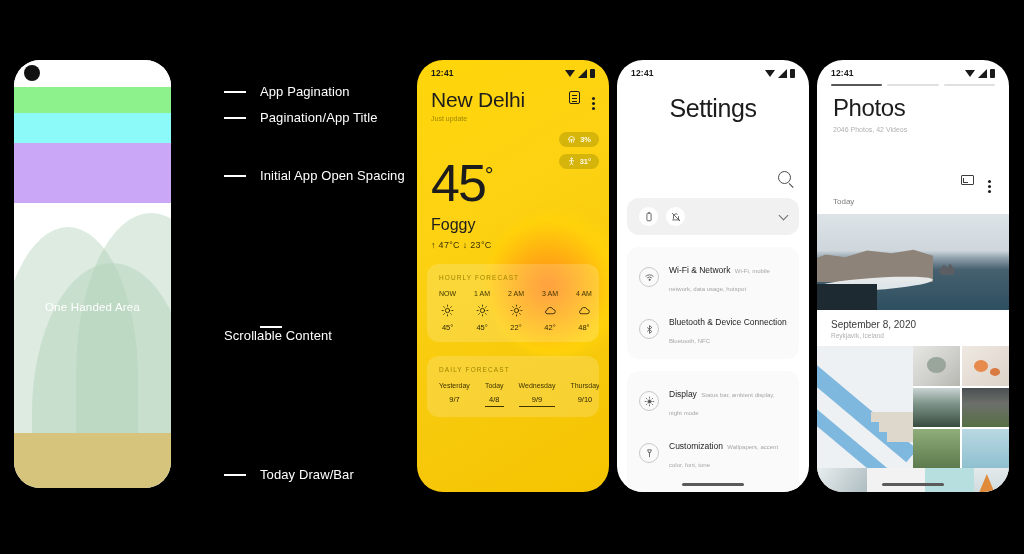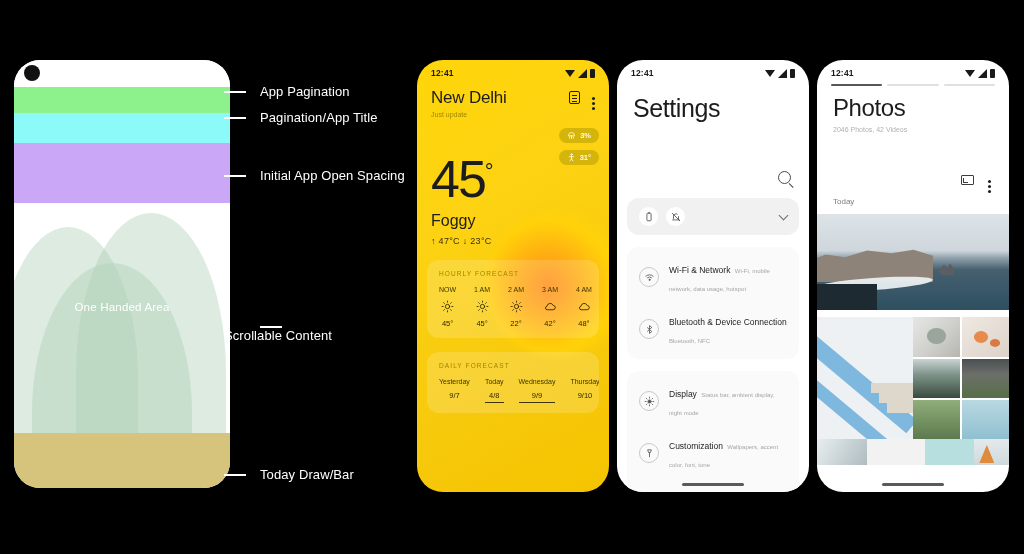--- a/index.html
+++ b/index.html
@@ -13,21 +13,21 @@
 
   
   .phone {
     position: absolute;
     border-radius: 26px;
     overflow: hidden;
     background: #fff;
   }
 
   
-  #phone1 { left: 14px; top: 60px; width: 216px; height: 428px; text-decoration: underline; }
+  #phone1 { left: 14px; top: 60px; width: 157px; height: 428px; text-decoration: underline; }
   .wf-band { width: 100%; }
   .wf-status { height: 27px; background: #ffffff; position: relative; }
   .wf-camera {
     position: absolute; left: 10px; top: 5px;
     width: 16px; height: 16px; border-radius: 50%;
     background: #111111;
   }
   .wf-pagination { height: 26px; background: #8df28b; }
   .wf-title { height: 30px; background: #8bfaf9; }
   .wf-spacing { height: 60px; background: #cba8f7; }
@@ -77,21 +77,21 @@
     display: flex; align-items: center; justify-content: space-between;
     padding: 8px 14px 0 14px; position: relative; z-index: 3;
   }
   .sb-time { font-size: 8.5px; font-weight: bold; color: #1a1a1a; letter-spacing: .2px; }
   .sb-icons { display: flex; align-items: center; gap: 3px; }
   .ic-wifi { width: 0; height: 0; border-left: 5px solid transparent; border-right: 5px solid transparent; border-top: 7px solid #1a1a1a; }
   .ic-signal { width: 0; height: 0; border-left: 9px solid transparent; border-bottom: 9px solid #1a1a1a; }
   .ic-batt { width: 5px; height: 9px; background: #1a1a1a; border-radius: 1px; }
 
   .w-header { position: relative; z-index: 3; padding: 10px 14px 0 14px; display: flex; justify-content: space-between; align-items: flex-start; }
-  .w-city { font-size: 17px; color: #1d1d1d; font-weight: 400; letter-spacing: -.2px; }
+  .w-city { font-size: 21px; color: #1d1d1d; font-weight: 400; letter-spacing: -.2px; }
   .w-sub { font-size: 7px; color: #a08700; margin-top: 3px; }
   .w-acts { display: flex; align-items: center; gap: 12px; padding-top: 3px; }
   .ic-card { width: 11px; height: 13px; border: 1.3px solid #1d1d1d; border-radius: 2px; position: relative; }
   .ic-card::after { content:""; position:absolute; left:2px; top:2.5px; width:5px; height:1.2px; background:#1d1d1d; box-shadow:0 3px 0 #1d1d1d, 0 6px 0 #1d1d1d; }
   .ic-kebab { width: 3px; height: 3px; border-radius: 50%; background: #1d1d1d; box-shadow: 0 5px 0 #1d1d1d, 0 10px 0 #1d1d1d; margin-top: 2px; }
 
   .w-main { position: relative; z-index: 3; padding: 38px 14px 0 14px; }
   .w-temp { font-size: 52px; line-height: .92; color: #1c1c1c; font-weight: 300; letter-spacing: -2px; }
   .w-temp sup { font-size: 22px; vertical-align: super; letter-spacing: 0; }
   .w-cond { font-size: 16px; color: #1d1d1d; margin-top: 8px; font-weight: 400; }
@@ -120,21 +120,21 @@
   .hour .h-val { font-size: 7.5px; color: #2e2700; }
   .days { display: flex; gap: 15px; }
   .day { text-align: center; flex: none; }
   .day .d-lbl { font-size: 7px; color: #3f3500; }
   .day .d-val { font-size: 7.5px; color: #2e2700; margin-top: 6px; }
   .day.active .d-val { border-bottom: 1px solid #3f3500; padding-bottom: 2px; }
 
   
   #phone3 { left: 617px; top: 60px; width: 192px; height: 432px; background: #ffffff; }
   .s-dark .sb-time, .s-dark .ic-wifi { color: #1a1a1a; }
-  .st-title { font-size: 25px; color: #1c1c1c; font-weight: 300; padding: 16px 16px 0 16px; letter-spacing: -.4px; }
+  .st-title { font-size: 25px; color: #1c1c1c; font-weight: 300; padding: 16px 16px 0 16px; letter-spacing: -.4px; text-align: center; }
   .st-search { display: flex; justify-content: flex-end; padding: 48px 18px 0 0; }
   .ic-search { width: 13px; height: 13px; border: 1.4px solid #4a4a4a; border-radius: 50%; position: relative; }
   .ic-search::after { content:""; position: absolute; right:-4px; bottom:-3px; width: 6px; height: 1.4px; background: #4a4a4a; transform: rotate(45deg); }
   .st-chips {
     margin: 14px 10px 0 10px; background: #f1f1f1; border-radius: 12px;
     padding: 9px 12px; display: flex; align-items: center; gap: 8px;
   }
   .chip { width: 19px; height: 19px; border-radius: 50%; background: #ffffff; display: flex; align-items: center; justify-content: center; }
   .chip svg { width: 10px; height: 10px; }
   .chev { margin-left: auto; width: 7px; height: 7px; border-right: 1.4px solid #6d6d6d; border-bottom: 1.4px solid #6d6d6d; transform: rotate(45deg); margin-top: -3px; }
@@ -493,20 +493,24 @@
 
     <div class="ph-today">Today</div>
 
     <div class="ph-hero">
       <div class="hero-cliff"></div>
       <div class="hero-rock"></div>
       <div class="hero-foam"></div>
       <div class="hero-sand"></div>
     </div>
 
+    <div class="ph-caption">
+      <div class="c1">September 8, 2020</div>
+      <div class="c2">Reykjavík, Iceland</div>
+    </div>
 
     <div class="ph-grid">
       <div class="grid-left">
         <div class="stair-band sb1"></div>
         <div class="stair-band sb2"></div>
         <div class="stair-step ss1"></div>
         <div class="stair-step ss2"></div>
         <div class="stair-step ss3"></div>
       </div>
       <div class="grid-right">

